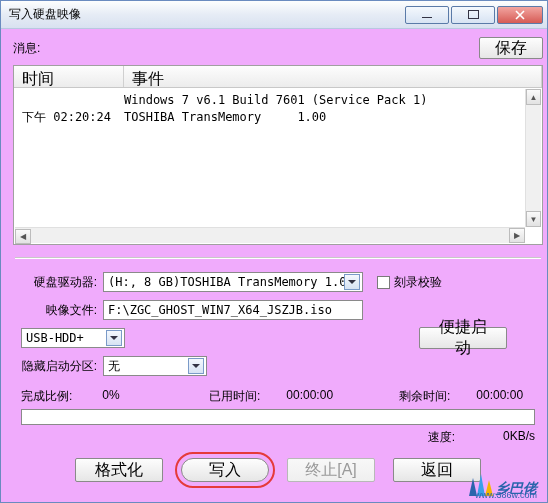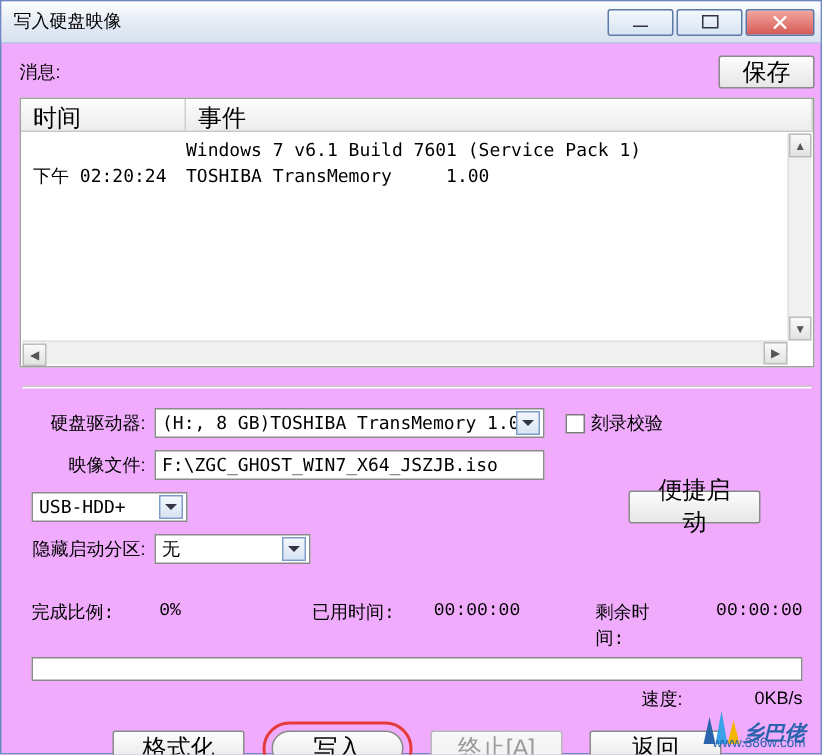--- a/index.html
+++ b/index.html
@@ -35,21 +35,21 @@
 .form { margin: 0 8px; }
 .form-row { display:flex; align-items:center; height:28px; }
 .form-row .lbl { width:82px; text-align:right; padding-right:6px; font-size:12px; }
 .combo, .textin { height:20px; border:1px solid #8a8a8a; background:#fff; font-size:12px; padding:0 4px; font-family:"SimSun",monospace; }
 .combo { display:flex; align-items:center; }
 .combo .val { flex:1; white-space:nowrap; overflow:hidden; }
 .combo .dd { width:16px; height:16px; margin-right:-2px; background:linear-gradient(#f4f8fd,#d7e3f3); border:1px solid #7a9ac8; display:flex; align-items:center; justify-content:center; }
 .combo .dd::after { content:""; border:4px solid transparent; border-top-color:#334; margin-top:3px; }
 .checkbox { display:flex; align-items:center; margin-left:14px; font-size:12px; }
 .checkbox .box { width:13px; height:13px; border:1px solid #7a7a7a; background:#fff; margin-right:4px; }
-.stats { display:flex; margin:20px 8px 4px 8px; font-size:12px;font-family:Liberation Mono, monospace; }
+.stats { display:flex; margin:8px 8px 4px 8px; font-size:12px; }
 .stats .group { display:flex; }
 .progress-area { margin:4px 8px 2px 8px; }
 .progress-bar { height:16px; border:1px solid #8a8a8a; background:#fff; margin-bottom:2px; }
 .speed-row { display:flex; justify-content:flex-end; font-size:12px; padding:2px 8px 0 0; }
 .actions { display:flex; justify-content:center; gap:18px; margin-top:12px; position:relative; }
 .actions .btn { width:88px; height:24px; }
 .btn.primary-outline { outline:2px solid #e53a3a; outline-offset:4px;border-radius:12px; }
 .watermark { position:absolute; right:10px; bottom:4px; display:flex; align-items:flex-end; gap:0; }
 .watermark .logo { width:28px; height:26px; }
 .watermark .txt { font-size:14px; font-weight:bold; color:#2a64ac; font-style:italic; }

